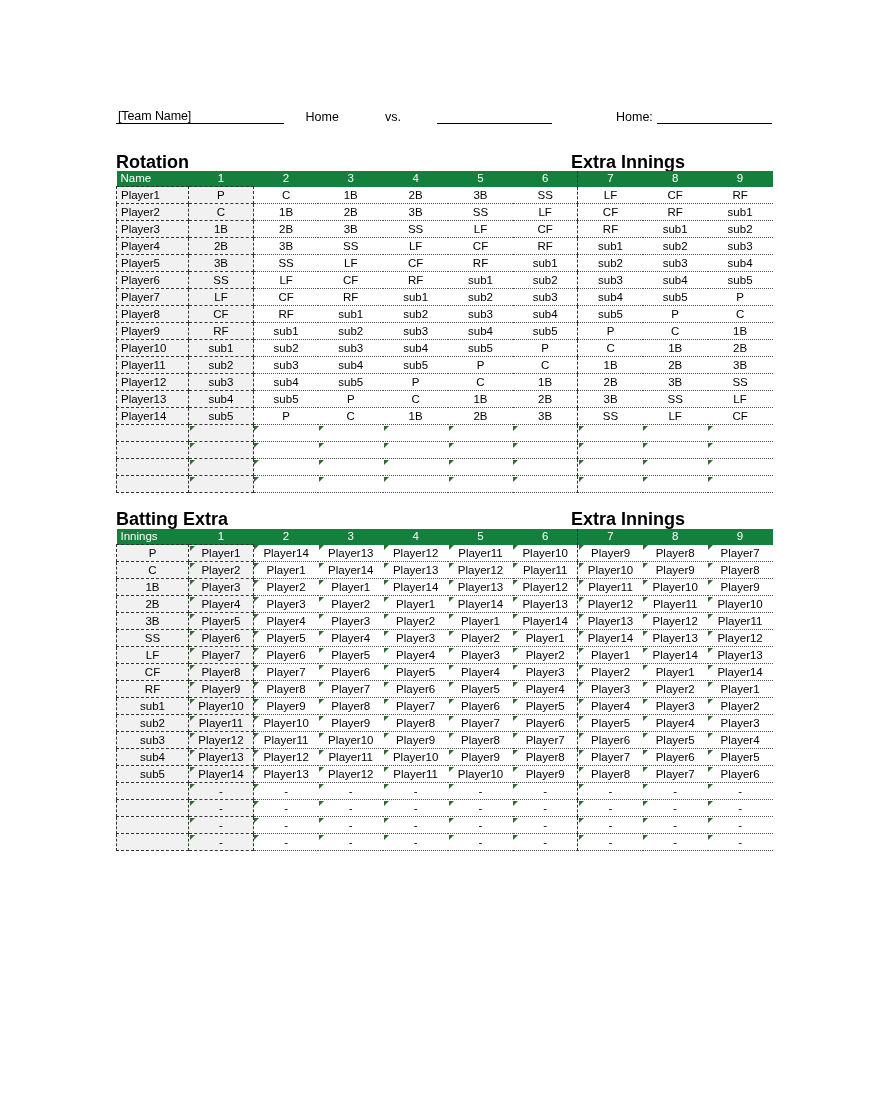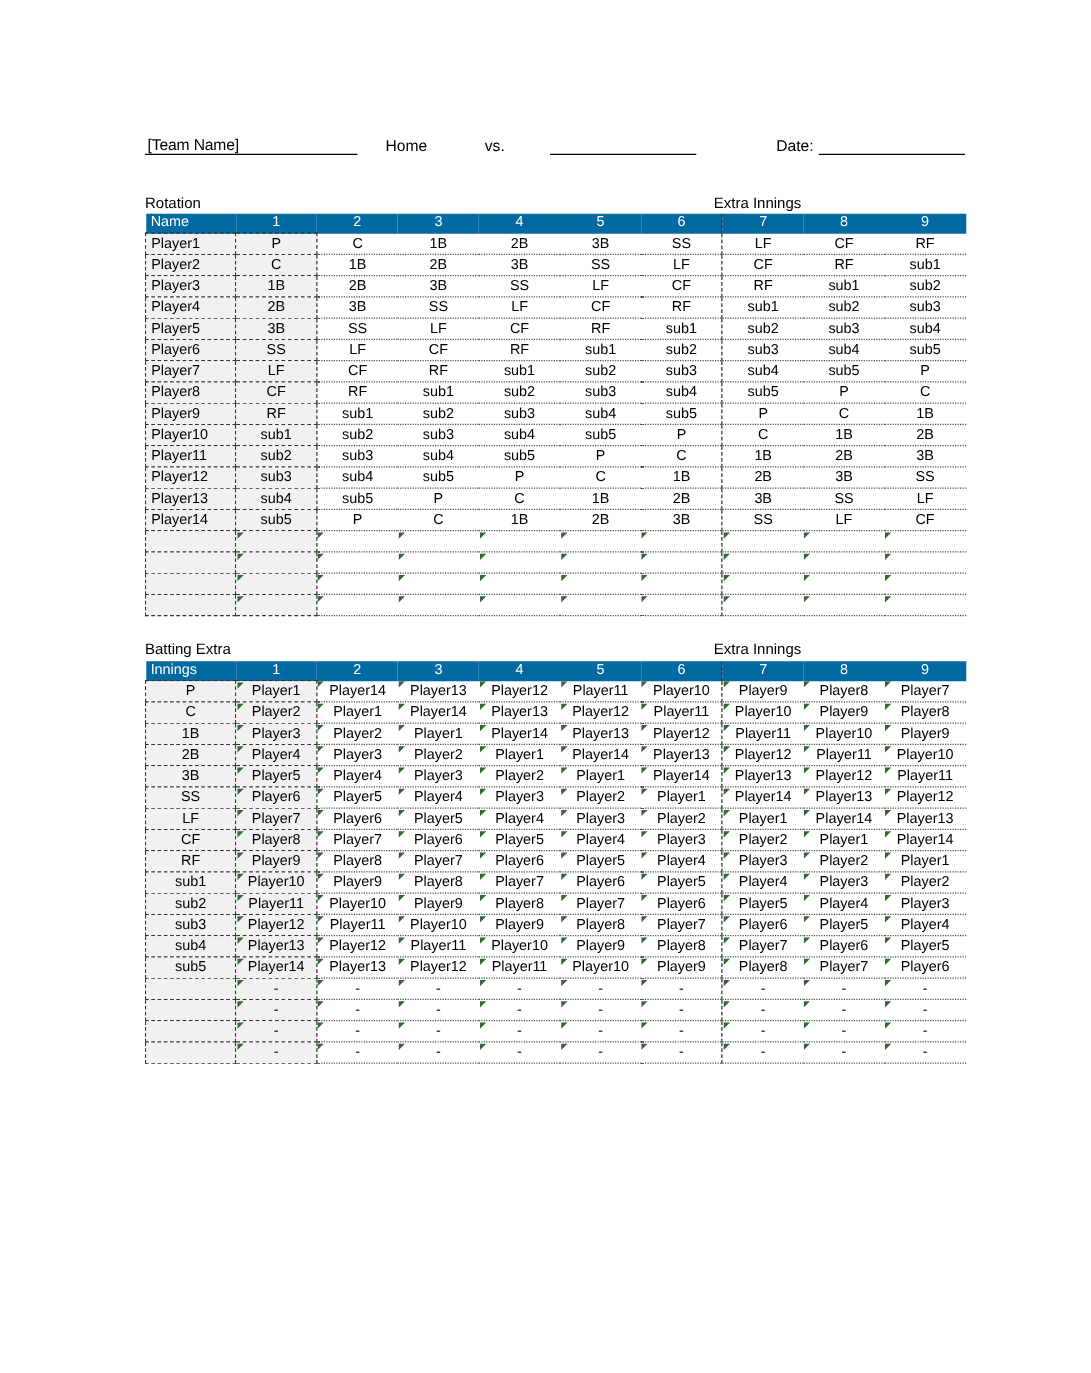--- a/index.html
+++ b/index.html
@@ -53,38 +53,39 @@
   }
   .lbl-home { margin-left: 22px; }
   .lbl-vs   { margin-left: 46px; }
   .opp-line { width: 137px; margin-left: 36px; }
   .lbl-date { margin-left: 64px; }
   .date-line { width: 137px; margin-left: 4px; }
 
   
   .section-caption {
     position: absolute;
-    font-size: 12px;
+    font-size: 18px;
     line-height: 14px;
     white-space: nowrap;
+    font-weight: bold;
   }
 
   
   .sheet-table {
     position: absolute;
     border-collapse: collapse;
     table-layout: fixed;
     width: 656px;
     font-size: 11.5px;
   }
   .sheet-table col.c-label { width: 72px; }
   .sheet-table col.c-inn   { width: 64.9px; }
 
   .sheet-table th {
-    background: #0369a1;
+    background: #15803d;
     color: #ffffff;
     font-weight: normal;
     font-size: 11.5px;
     height: 15px;
     padding: 0 3px;
     border: none;
     text-align: center;
     line-height: 15px;
   }
   .sheet-table th.th-label {
@@ -153,21 +154,21 @@
 </head>
 <body>
 
 <div class="page">
 
   <div class="form-row">
     <div class="form-field-line team-name-field">[Team Name]</div>
     <div class="form-label lbl-home">Home</div>
     <div class="form-label lbl-vs">vs.</div>
     <div class="form-field-line opp-line"></div>
-    <div class="form-label lbl-date">Date:</div>
+    <div class="form-label lbl-date">Home:</div>
     <div class="form-field-line date-line"></div>
   </div>
 
   <div class="section-caption" style="left:108px; top:155px;">Rotation</div>
   <div class="section-caption" style="left:563px; top:155px;">Extra Innings</div>
 
   <table class="sheet-table" id="rotation-table" style="left:108px; top:171px;">
     <colgroup>
       <col class="c-label">
         <col class="c-inn">

